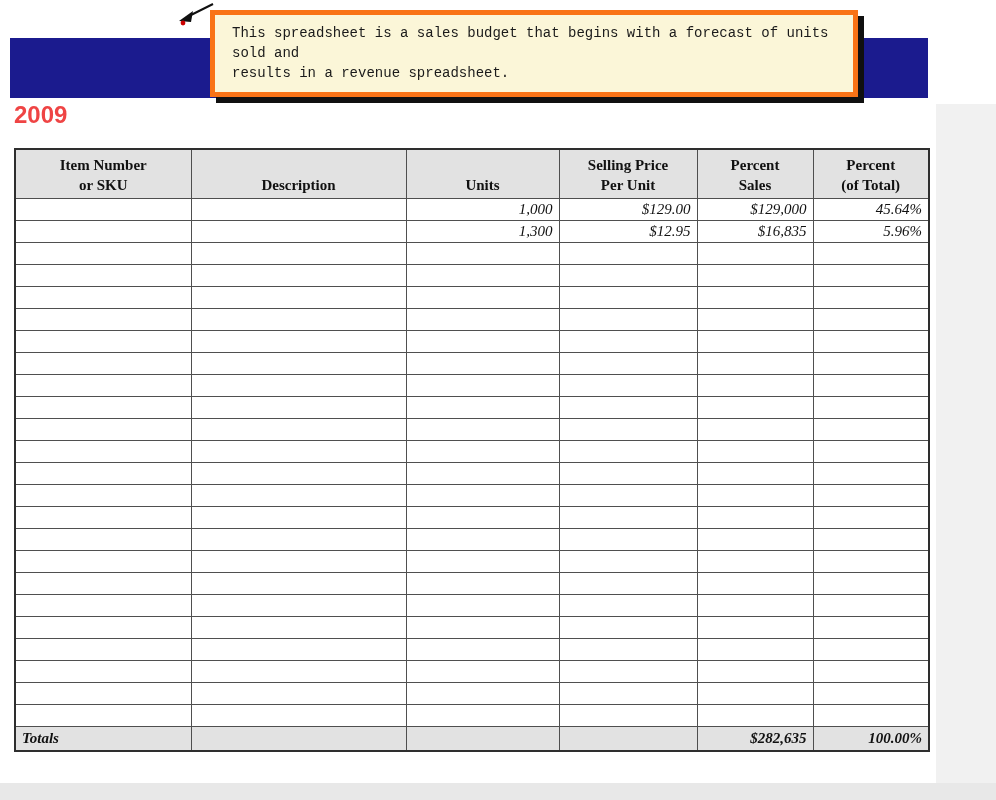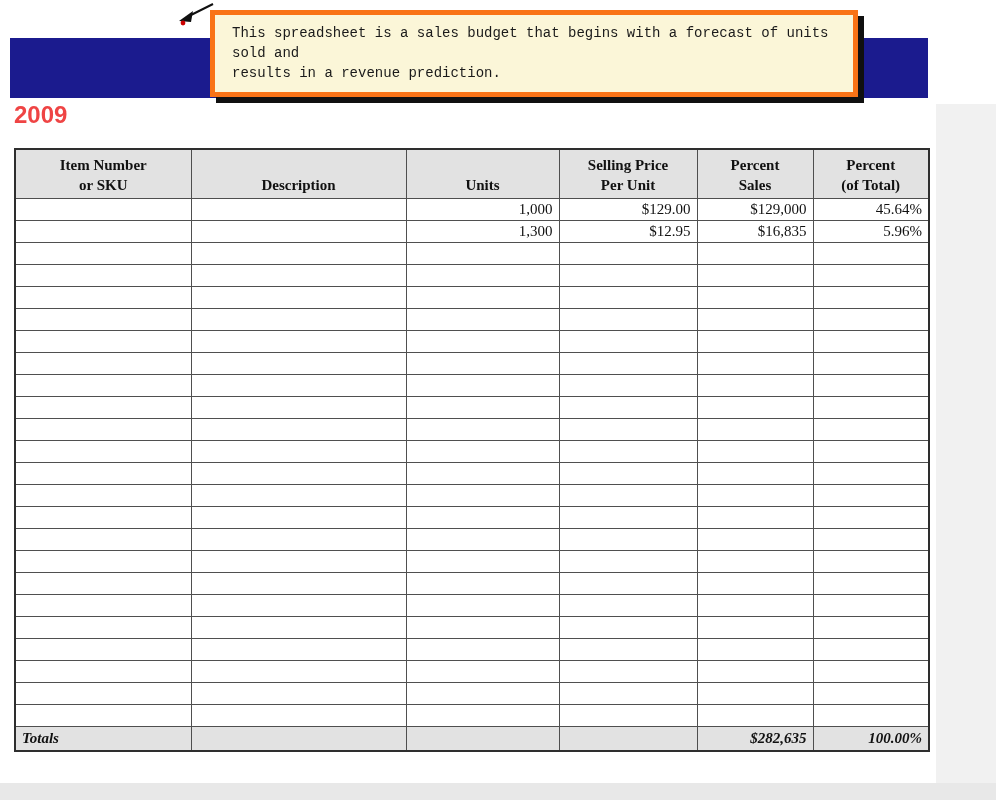--- a/index.html
+++ b/index.html
@@ -27,21 +27,21 @@
 
   table.budget{position:absolute;left:14px;top:148px;width:914px;
     border-collapse:collapse;table-layout:fixed;background:#ffffff;
     border:2px solid #2e2e2e;}
   table.budget th, table.budget td{
     border:1px solid var(--grid);
     font-family:"Liberation Serif", serif;font-size:15px;color:#111;
     overflow:hidden;white-space:nowrap;}
   thead th{background:var(--header-bg);font-weight:bold;font-size:16px;
     vertical-align:bottom;height:49px;padding:0 2px 3px 2px;line-height:20px;}
-  tbody tr{height:22px;}
+  tbody tr{height:22px;font-style:italic;}
   tbody td{padding:0 6px;}
   td.num{text-align:right;}
   tfoot tr{height:25px;}
   tfoot td{background:var(--header-bg);font-weight:bold;font-size:16px;padding:0 6px;font-style:italic;}
   tfoot td.label{text-align:left;}
 
   .comment{position:absolute;left:210px;top:3px;width:648px;
     background:var(--comment-bg);border:5px solid #f97316;
     box-shadow:6px 6px 0 #101010;
     padding:8px 14px 9px 17px;
@@ -305,16 +305,16 @@
   </table>
 
   <svg class="arrow" viewBox="0 0 40 26">
     <line x1="37" y1="1" x2="13" y2="13" stroke="#101010" stroke-width="2"></line>
     <polygon points="3,18 17,8 15,19" fill="#101010"></polygon>
     <circle cx="7" cy="20" r="2.4" fill="#cc0000"></circle>
   </svg>
 
   <div class="comment">
     <div>This spreadsheet is a sales budget that begins with a forecast of units sold and</div>
-    <div>results in a revenue prediction.</div>
+    <div>results in a revenue spreadsheet.</div>
   </div>
 
 </div>
 
 </body></html>

